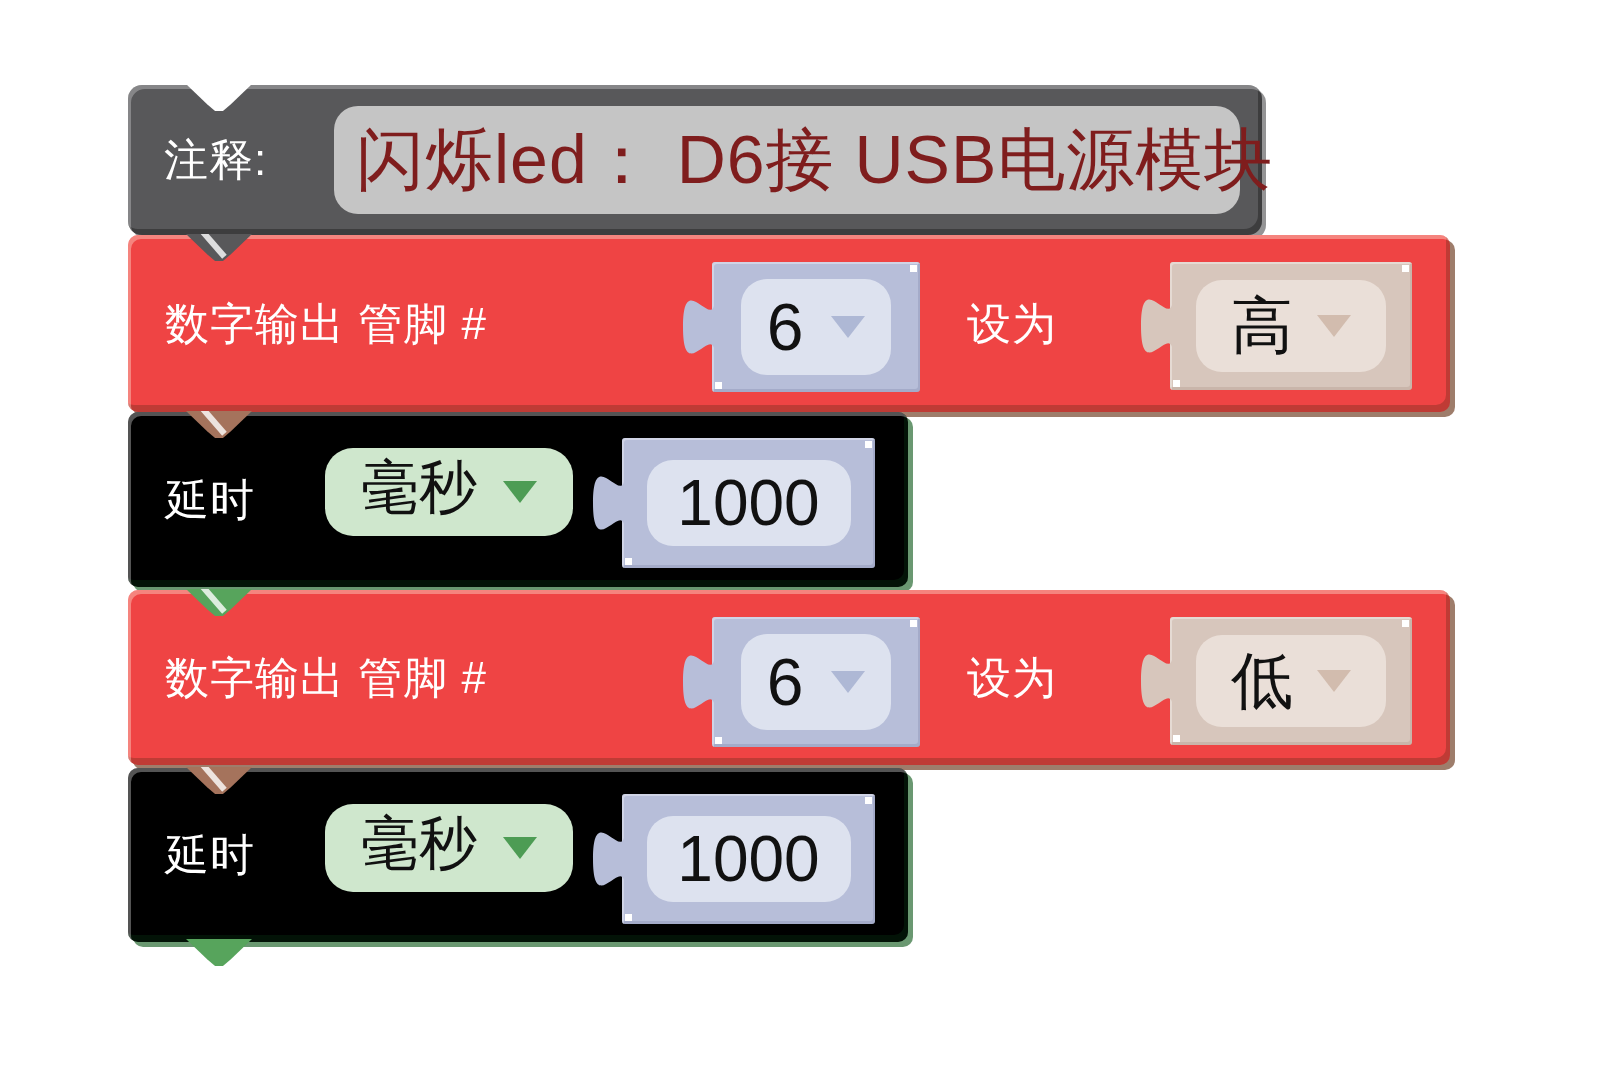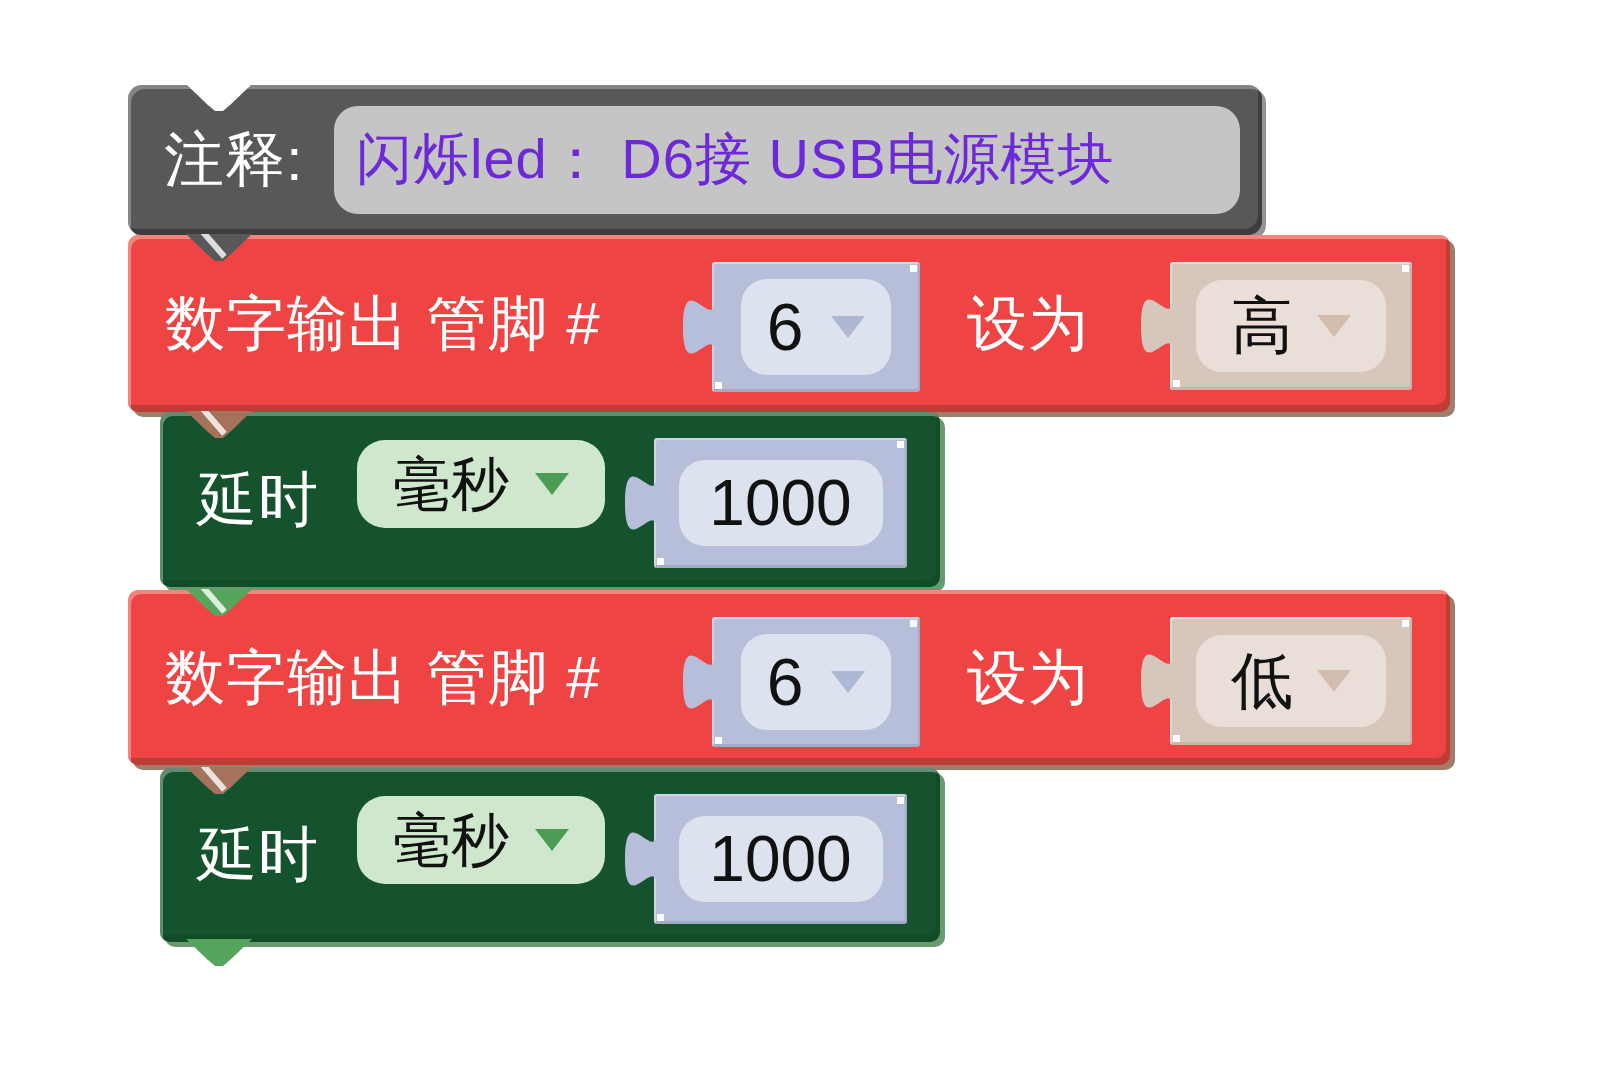--- a/index.html
+++ b/index.html
@@ -10,35 +10,34 @@
   .block{position:absolute;z-index:1;}
   .c-comment{
     background:#58585a;border-radius:14px;
     box-shadow: inset 3px 4px 0 rgba(255,255,255,.28), inset -4px -6px 0 rgba(0,0,0,.30), 4px 4px 0 rgba(60,60,62,.55);
   }
   .c-brown{
     background:#ef4444;border-radius:10px;
     box-shadow: inset 3px 4px 0 rgba(255,230,215,.40), inset -4px -7px 0 rgba(70,35,15,.28), 5px 5px 0 rgba(125,82,58,.75);
   }
   .c-green{
-    background:#14532d;border-radius:10px;
+    background:#000000;border-radius:10px;
     box-shadow: inset 3px 4px 0 rgba(255,255,255,.33), inset -4px -7px 0 rgba(10,62,22,.30), 5px 5px 0 rgba(56,118,66,.75);
-    margin-left: 32px;
   }
   .lbl{
     position:absolute;top:50%;transform:translateY(-50%);
-    color:#ffffff;font-size:60px;line-height:1;white-space:nowrap;letter-spacing:1px;
+    color:#ffffff;font-size:44px;line-height:1;white-space:nowrap;letter-spacing:1px;
   }
   
   .cfield{
     position:absolute;left:206px;top:21px;width:906px;height:108px;
     background:#c5c5c5;border-radius:24px;display:flex;align-items:center;
     padding:0 0 0 22px;box-sizing:border-box;
   }
-  .cfield span{font-size:56px;color:#6d28d9;white-space:nowrap;letter-spacing:1px;}
+  .cfield span{font-size:68px;color:#7f1d1d;white-space:nowrap;letter-spacing:1px;}
   
   .vblock{
     position:absolute;display:flex;align-items:center;justify-content:center;
     border-radius:3px;
   }
   .v-lav{background:#b7bed9;box-shadow:inset 2px 2px 0 rgba(255,255,255,.35), inset -2px -3px 0 rgba(80,90,130,.18);}
   .v-beige{background:#d7c6bc;box-shadow:inset 2px 2px 0 rgba(255,255,255,.35), inset -2px -3px 0 rgba(120,90,70,.15);}
   .tab{position:absolute;left:-33px;top:50%;transform:translateY(-50%);width:36px;height:70px;}
   .tab.t-lav path{fill:#b7bed9;}
   .tab.t-beige path{fill:#d7c6bc;}
@@ -51,23 +50,24 @@
   .vfield .vtext{color:#111;line-height:1;}
   .tri{width:0;height:0;border-left:17px solid transparent;border-right:17px solid transparent;border-top:22px solid #999;}
   .tri-lav{border-top-color:#aeb8d5;}
   .tri-beige{border-top-color:#d2bcae;}
   .tri-green{border-top-color:#4d9c54;}
   .spk{position:absolute;width:7px;height:7px;background:#ffffff;}
   .spk.tr{top:3px;right:3px;}
   .spk.bl{bottom:3px;left:3px;}
   
   .dd{
-    position:absolute;left:197px;top:28px;width:248px;height:88px;
+    position:absolute;left:197px;top:36px;width:248px;height:88px;
     background:#cfe7cd;border-radius:28px;display:flex;align-items:center;justify-content:center;gap:26px;
     box-sizing:border-box;
+    font-family:Liberation Mono, monospace;
   }
   .dd .vtext{color:#111;font-size:58px;line-height:1;}
   
   .bump{
     position:absolute;width:66px;height:27px;z-index:5;
     clip-path:polygon(0 0,100% 0,68% 75%,56% 100%,44% 100%,32% 75%);
     filter:drop-shadow(3px 3px 0 rgba(55,35,22,.38));
   }
   .bump .hl{
     position:absolute;left:6px;top:-10px;width:6px;height:46px;

